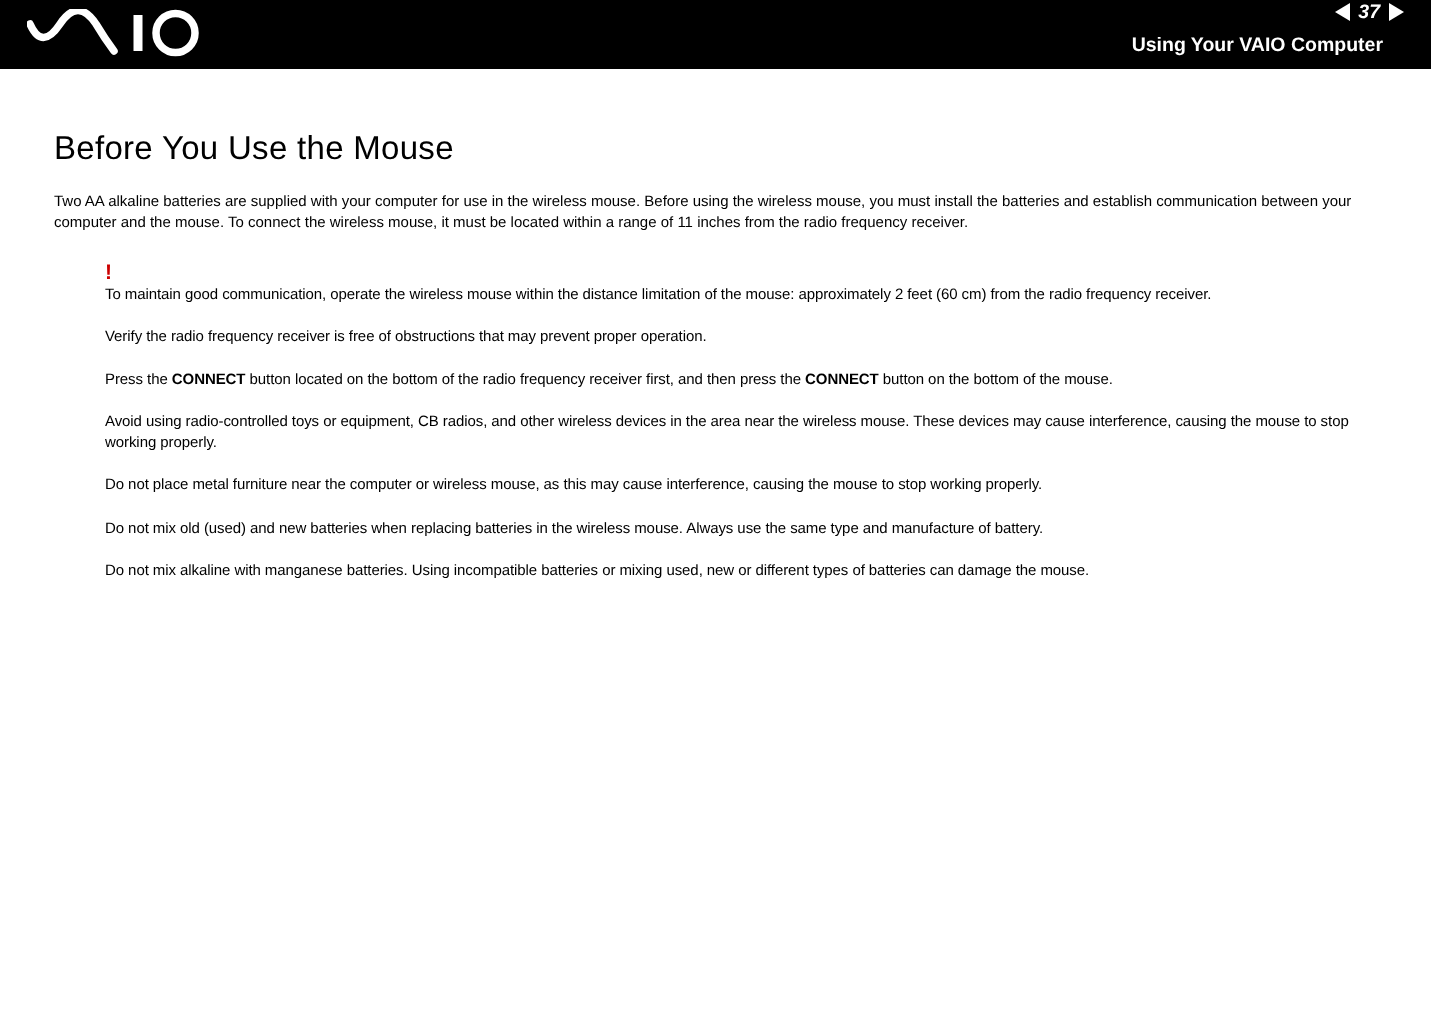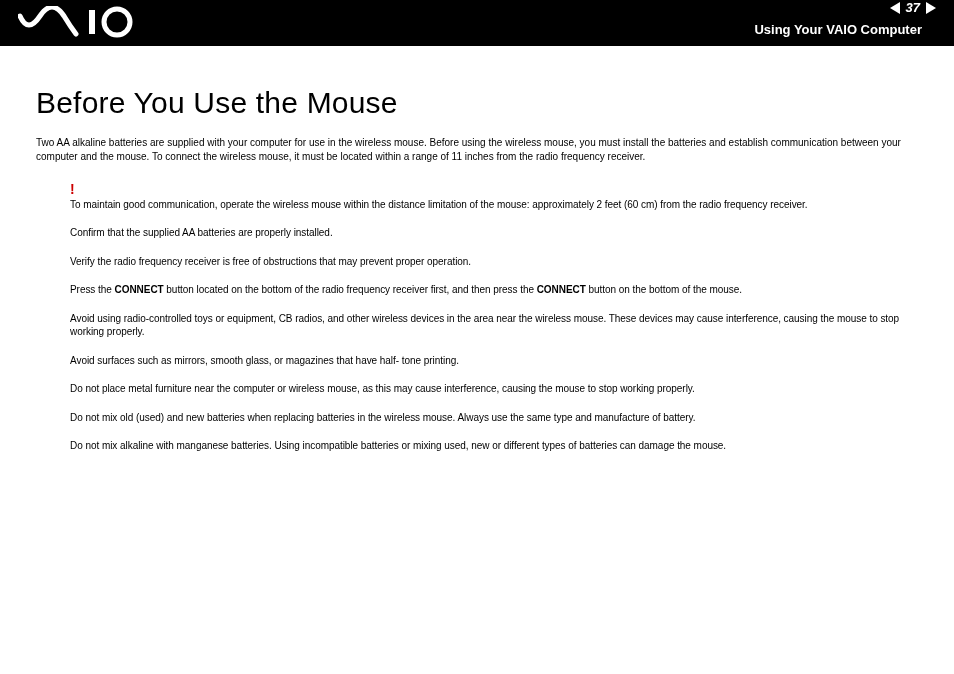--- a/index.html
+++ b/index.html
@@ -53,21 +53,21 @@
     right: 32px;
     top: 22px;
     font-size: 13px;
     font-weight: bold;
     font-style: normal;
   }
   .content {
     padding: 40px 36px 0 36px;
   }
   h1 {
-    font-size: 30px;
+    font-size: 22px;
     font-weight: 400;
     margin: 0 0 16px 0;
     letter-spacing: 0.2px;
   }
   .intro {
     font-size: 10px;
     line-height: 1.38;
     margin: 0 0 18px 0;
   }
   .notes {
@@ -110,22 +110,20 @@
   <div class="section-label">Using Your VAIO Computer</div>
 </div>
 
 <div class="content">
   <h1>Before You Use the Mouse</h1>
   <p class="intro">Two AA alkaline batteries are supplied with your computer for use in the wireless mouse. Before using the wireless mouse, you must install the batteries and establish communication between your computer and the mouse. To connect the wireless mouse, it must be located within a range of 11 inches from the radio frequency receiver.</p>
 
   <div class="notes">
     <span class="bang">!</span>
     <p class="note">To maintain good communication, operate the wireless mouse within the distance limitation of the mouse: approximately 2 feet (60 cm) from the radio frequency receiver.</p>
-    <p class="note">Confirm that the supplied AA batteries are properly installed.</p>
     <p class="note">Verify the radio frequency receiver is free of obstructions that may prevent proper operation.</p>
     <p class="note"><span>Press the </span><b>CONNECT</b><span> button located on the bottom of the radio frequency receiver first, and then press the </span><b>CONNECT</b><span> button on the bottom of the mouse.</span></p>
     <p class="note">Avoid using radio-controlled toys or equipment, CB radios, and other wireless devices in the area near the wireless mouse. These devices may cause interference, causing the mouse to stop working properly.</p>
-    <p class="note">Avoid surfaces such as mirrors, smooth glass, or magazines that have half- tone printing.</p>
     <p class="note">Do not place metal furniture near the computer or wireless mouse, as this may cause interference, causing the mouse to stop working properly.</p>
     <p class="note">Do not mix old (used) and new batteries when replacing batteries in the wireless mouse. Always use the same type and manufacture of battery.</p>
     <p class="note">Do not mix alkaline with manganese batteries. Using incompatible batteries or mixing used, new or different types of batteries can damage the mouse.</p>
   </div>
 </div>
 
 </body></html>

